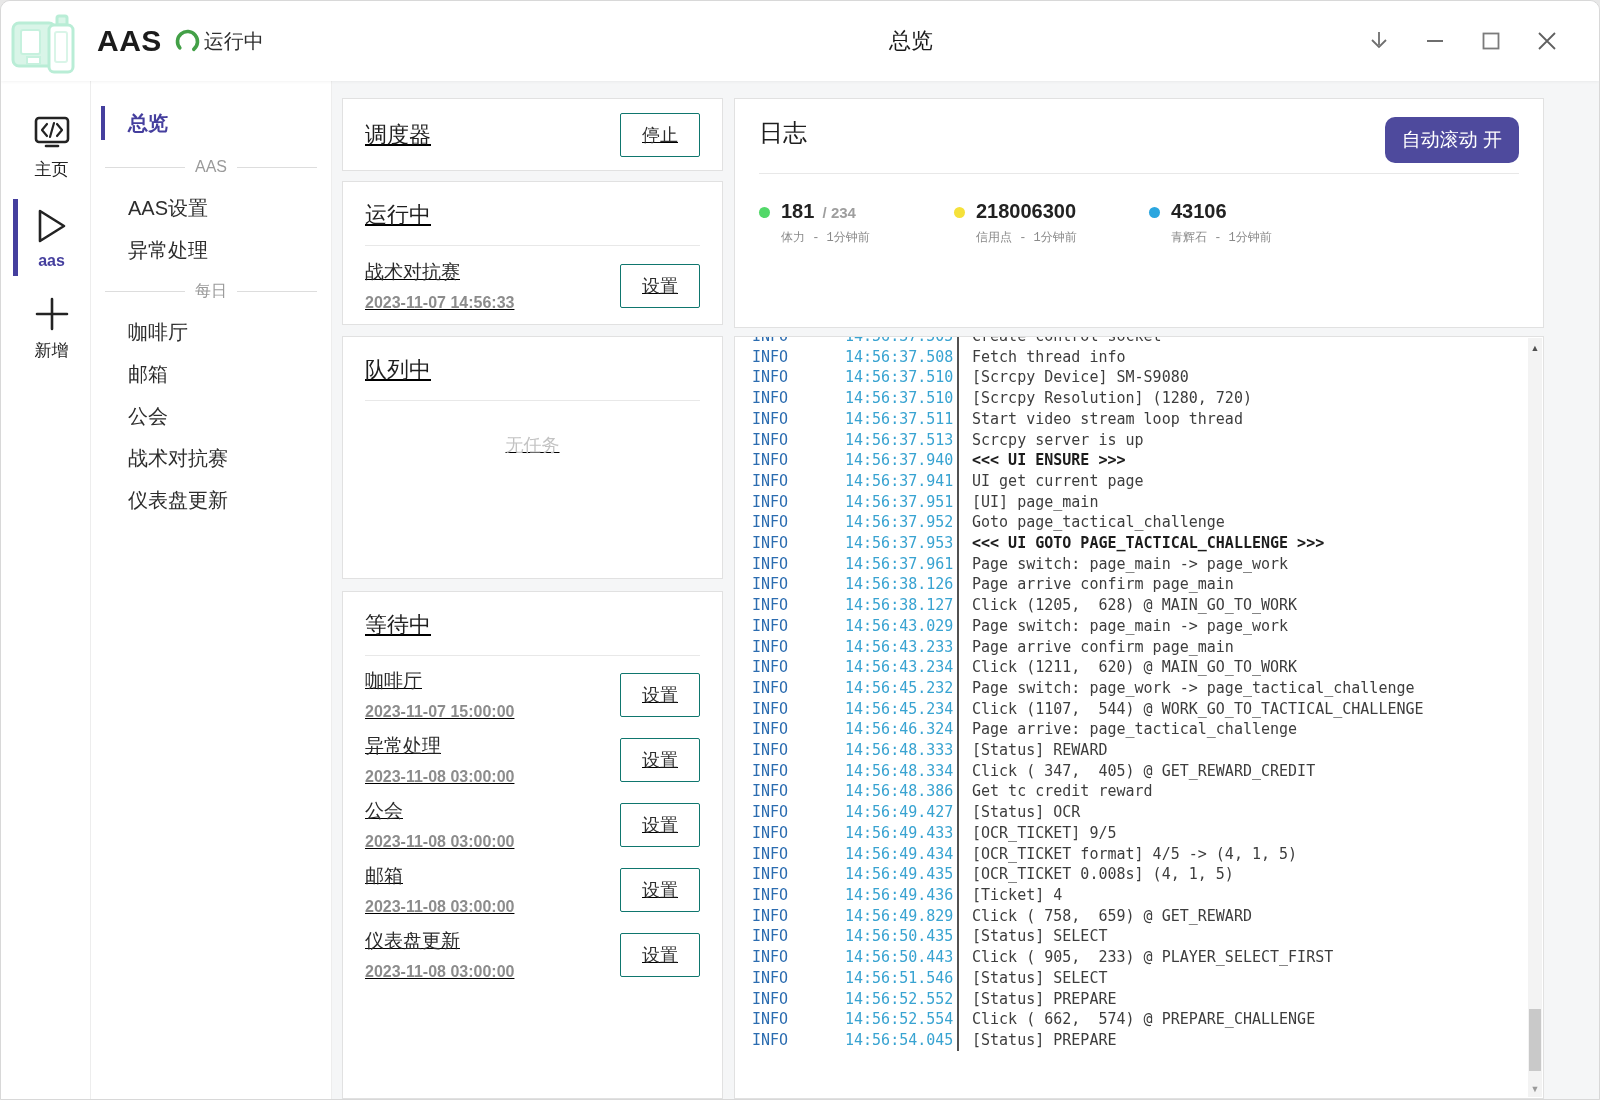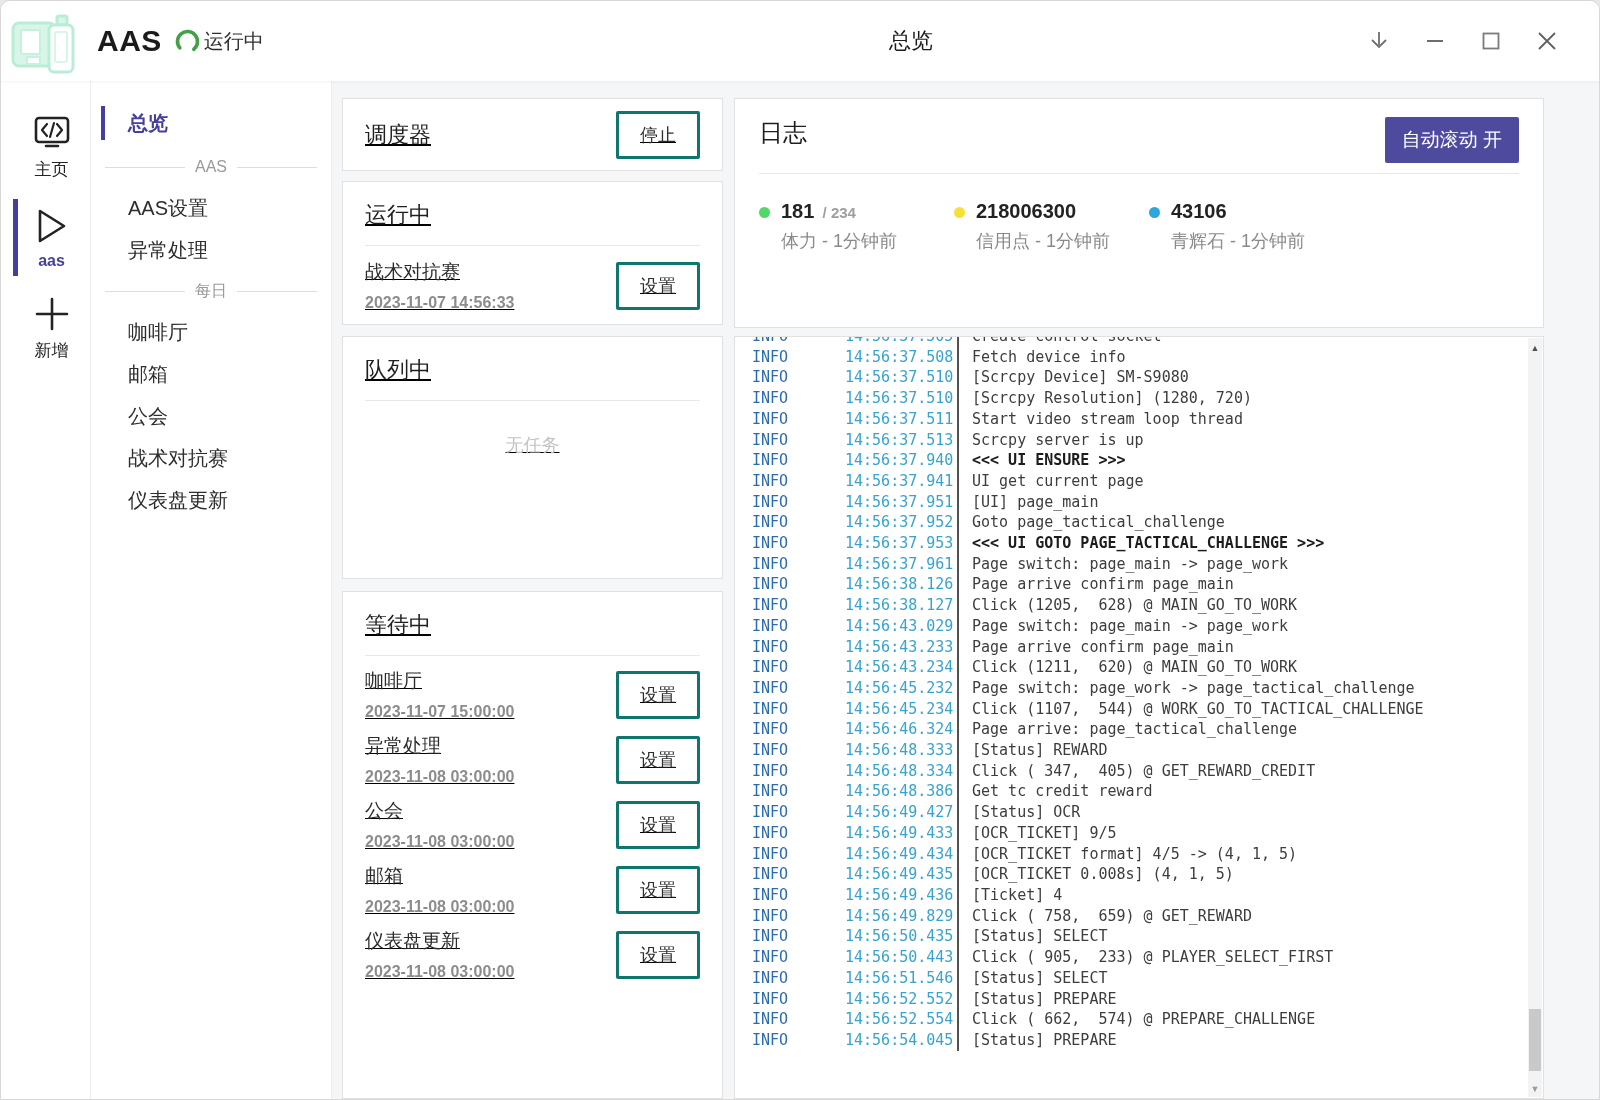--- a/index.html
+++ b/index.html
@@ -40,46 +40,46 @@
   .side-divider .dlabel { font-size:16px; color:#9a9a9a; }
 
   
   .main { flex:1; padding:17px 55px 0 10px; display:flex; gap:11px; min-width:0; }
   .col-left { width:381px; flex:0 0 381px; display:flex; flex-direction:column;text-decoration:underline; }
   .col-right { flex:1; display:flex; flex-direction:column; min-width:0; }
   .card { background:#fff; border:1px solid #e1e1e1; }
   .card-title { font-size:22px; color:#1f1f1f; font-weight:500; }
 
   .scheduler { height:73px; display:flex; align-items:center; justify-content:space-between; padding:0 22px; margin-bottom:10px; }
-  .btn { background:#fff; border:3px solid #0f766e; border-radius:2px; font-size:18px; color:#2e2e2e;
+  .btn { background:#fff; border:1px solid #0f766e; border-radius:2px; font-size:18px; color:#2e2e2e;
          padding:9px 21px; font-family:inherit; cursor:pointer; }
 
   .running { height:144px; padding:18px 22px 0; margin-bottom:11px; }
   .card-sep { height:1px; background:#e8e8e8; margin-top:15px; }
   .task-row { display:flex; align-items:center; justify-content:space-between; margin-top:13px; }
   .task-name { font-size:19px; color:#2b2b2b; }
   .task-time { font-size:16px; font-weight:600; color:#8c8c8c; margin-top:9px; }
 
   .queue { height:243px; padding:18px 22px 0; margin-bottom:12px; }
   .queue-empty { text-align:center; font-size:18px; color:#c3c3c3; margin-top:32px; }
 
   .waiting { flex:1; padding:18px 22px 0; overflow:hidden; }
   .wait-row { display:flex; align-items:center; justify-content:space-between; margin-top:12px; }
 
   
   .log-card { height:230px; padding:18px 24px 0; margin-bottom:8px; }
   .log-head { display:flex; align-items:flex-start; justify-content:space-between; }
-  .btn-accent { background:var(--accent); color:#fff; border:none; border-radius:2px; font-size:19px;
+  .btn-accent { background:var(--accent); color:#fff; border:none; border-radius:10px; font-size:19px;
                 padding:10px 17px; font-family:inherit; cursor:pointer; }
   .stats { display:flex; margin-top:26px; }
   .stat { width:195px; display:flex; gap:11px; }
   .stat-dot { width:11px; height:11px; border-radius:50%; margin-top:7px; flex:0 0 11px; }
   .stat-value { font-size:20px; font-weight:bold; color:#222; }
   .stat-suffix { font-size:15px; font-weight:bold; color:#9e9e9e; margin-left:4px; }
-  .stat-label { font-size:18px; color:#8a8a8a; margin-top:6px; }
+  .stat-label { font-size:12px; color:#8a8a8a; margin-top:6px;font-family:Liberation Mono, monospace; }
 
   
   .log-panel { flex:1; position:relative; overflow:hidden; padding:0 0 0 17px; }
   .log-lines { margin-top:-11px; }
   .log-line { display:flex; font-family:"DejaVu Sans Mono", monospace; font-size:15px; line-height:20.7px; }
   .log-line .lvl { width:56px; color:var(--log-level); flex:0 0 56px; }
   .log-line .time { width:108px; margin-left:37px; color:var(--log-time); flex:0 0 108px; }
   .log-line .msg { border-left:2px solid #515151; margin-left:4px; padding-left:13px; white-space:pre;
                    color:#3d3d3d; flex:1; overflow:hidden; }
   .log-line.bold .msg { font-weight:bold; color:#1c1c1c; }
@@ -305,21 +305,21 @@
         <div class="card log-panel">
           <div class="log-lines">
               <div class="log-line">
     <span class="lvl">INFO</span>
     <span class="time">14:56:37.505</span>
     <span class="msg">Create control socket</span>
   </div>
               <div class="log-line">
     <span class="lvl">INFO</span>
     <span class="time">14:56:37.508</span>
-    <span class="msg">Fetch device info</span>
+    <span class="msg">Fetch thread info</span>
   </div>
               <div class="log-line">
     <span class="lvl">INFO</span>
     <span class="time">14:56:37.510</span>
     <span class="msg">[Scrcpy Device] SM-S9080</span>
   </div>
               <div class="log-line">
     <span class="lvl">INFO</span>
     <span class="time">14:56:37.510</span>
     <span class="msg">[Scrcpy Resolution] (1280, 720)</span>

